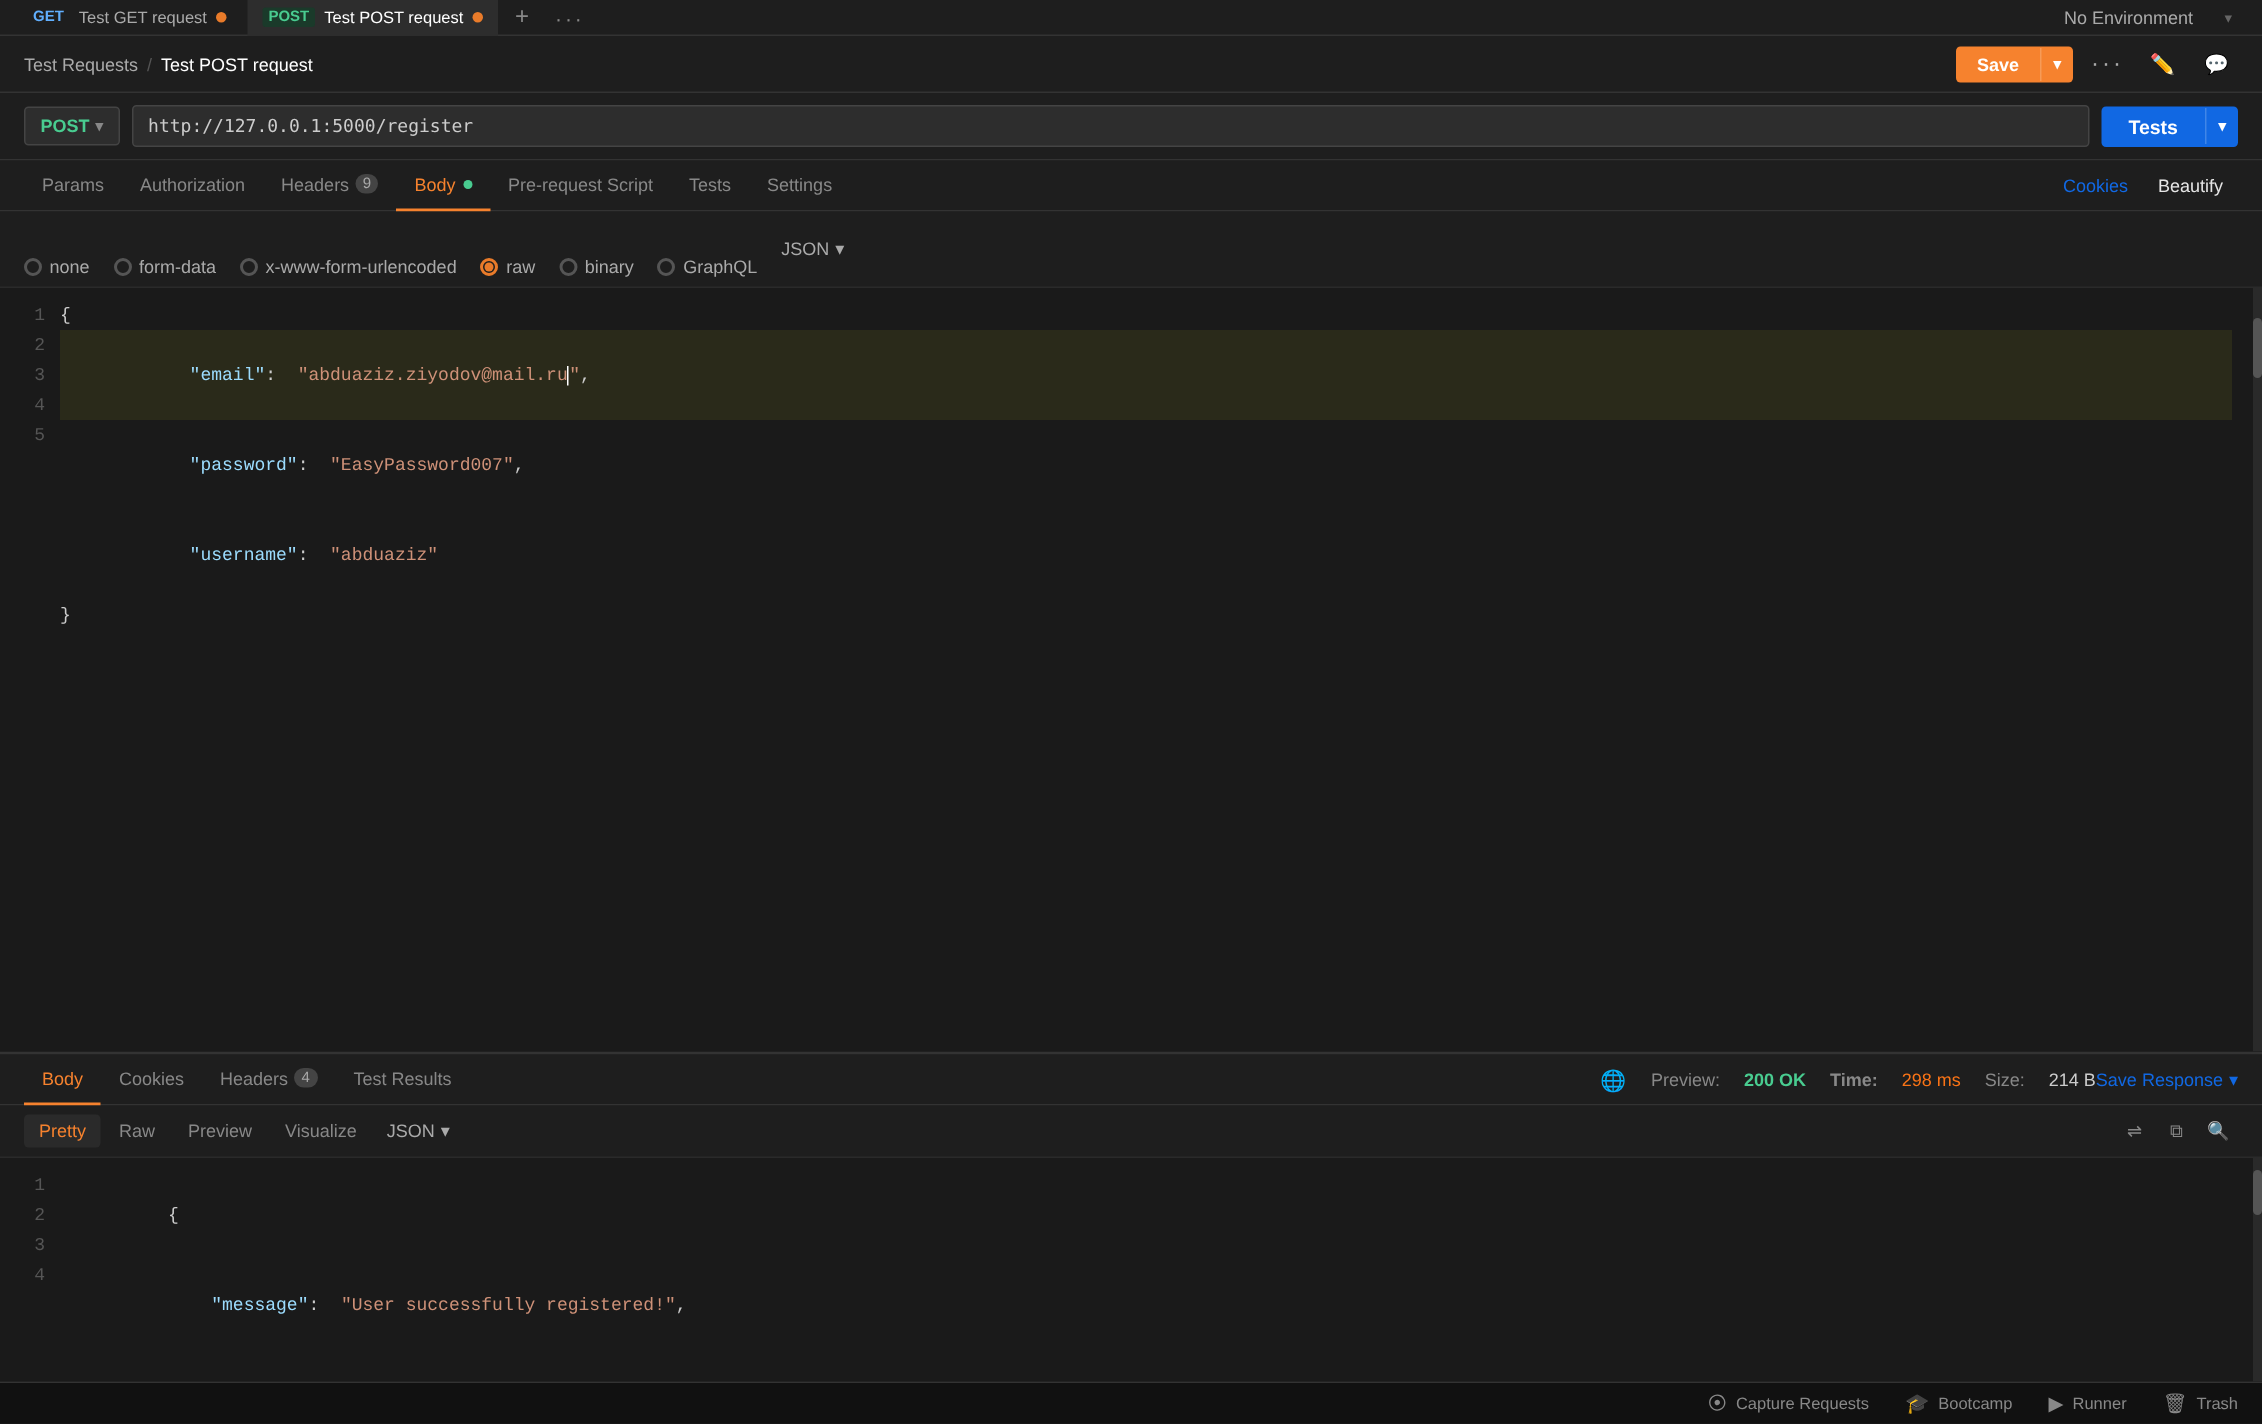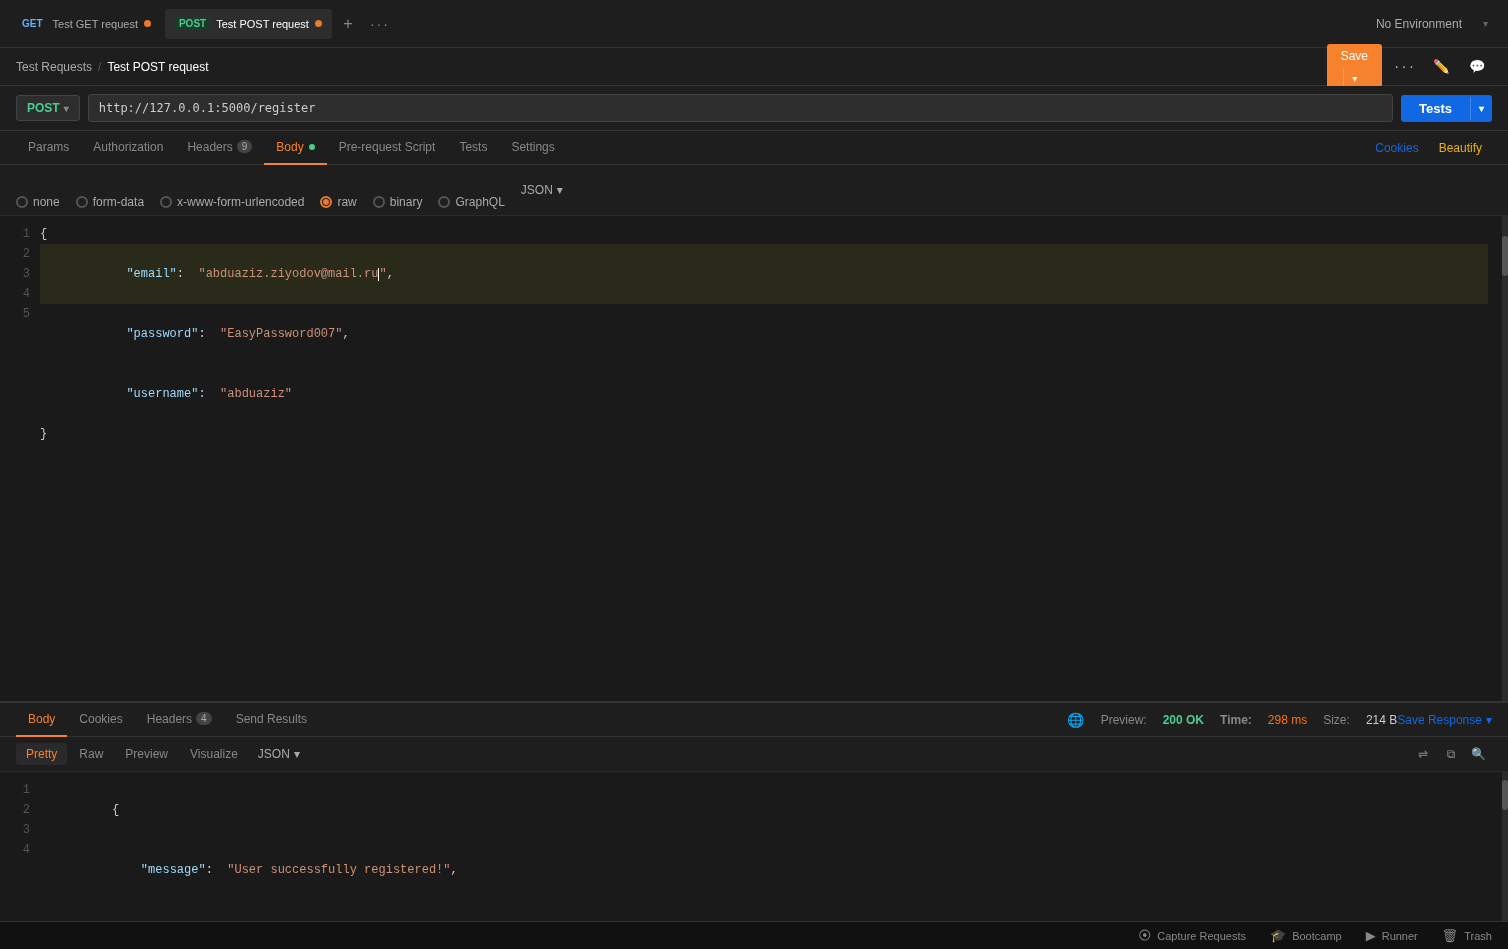--- a/index.html
+++ b/index.html
@@ -13,21 +13,21 @@
       display: flex;
       flex-direction: column;
     }
 
     
     .tab-bar {
       display: flex;
       align-items: center;
       background: #1e1e1e;
       border-bottom: 1px solid #333;
-      height: 48px;
+      height: 24px;
       padding: 0 8px;
       gap: 4px;
       flex-shrink: 0;
     }
     .tab {
       display: flex;
       align-items: center;
       gap: 6px;
       padding: 0 10px;
       height: 30px;
@@ -86,21 +86,21 @@
       font-size: 12px; color: #aaa;
     }
     .breadcrumb .separator { color: #555; }
     .breadcrumb .current { color: #fff; font-weight: 500; }
     .breadcrumb-actions {
       display: flex; align-items: center; gap: 8px;
     }
     .save-btn {
       display: flex; align-items: center; gap: 0;
       background: #f6822e; color: #fff; border: none;
-      border-radius: 3px; cursor: pointer; font-size: 12px; font-weight: 400; flex-direction: column;
+      border-radius: 3px; cursor: pointer; font-size: 12px; font-weight: 700;
     }
     .save-btn .save-main {
       padding: 5px 14px;
     }
     .save-btn .save-chevron {
       padding: 5px 8px;
       border-left: 1px solid rgba(255,255,255,0.2);
       font-size: 10px;
     }
     .icon-btn {
@@ -165,21 +165,21 @@
     .req-tab.active {
       color: #f6822e;
       border-bottom-color: #f6822e;
     }
     .req-tab .badge {
       background: #444; color: #aaa; border-radius: 8px;
       padding: 1px 5px; font-size: 10px; margin-left: 4px;
     }
     .req-tab-spacer { flex: 1; }
     .cookies-link { color: #1168e3; font-size: 12px; cursor: pointer; padding: 0 10px; }
-    .beautify-link { color: #eab308; font-size: 12px; cursor: pointer; padding: 0 10px; }
+    .beautify-link { color: #e5e5e5; font-size: 12px; cursor: pointer; padding: 0 10px; }
 
     
     .body-options {
       display: flex;
       align-items: center;
       background: #1e1e1e;
       border-bottom: 1px solid #2a2a2a;
       padding: 6px 16px;
       gap: 16px;
       flex-shrink: 0;
@@ -499,21 +499,21 @@
       <span>Body</span>
     </div>
     <div class="resp-tab">
       <span>Cookies</span>
     </div>
     <div class="resp-tab">
       <span>Headers</span>
       <span class="badge">4</span>
     </div>
     <div class="resp-tab">
-      <span>Send Results</span>
+      <span>Test Results</span>
     </div>
     <div class="resp-spacer"></div>
     <div class="status-area">
       <span style="font-size:14px;">🌐</span>
       <span style="color:#888;">Preview:</span>
       <span class="status-ok">200 OK</span>
       <span style="color:#888;font-weight:bold;">Time:</span>
       <span style="color:#f97316;">298 ms</span>
       <span style="color:#888;">Size:</span>
       <span style="color:#ccc;">214 B</span>

